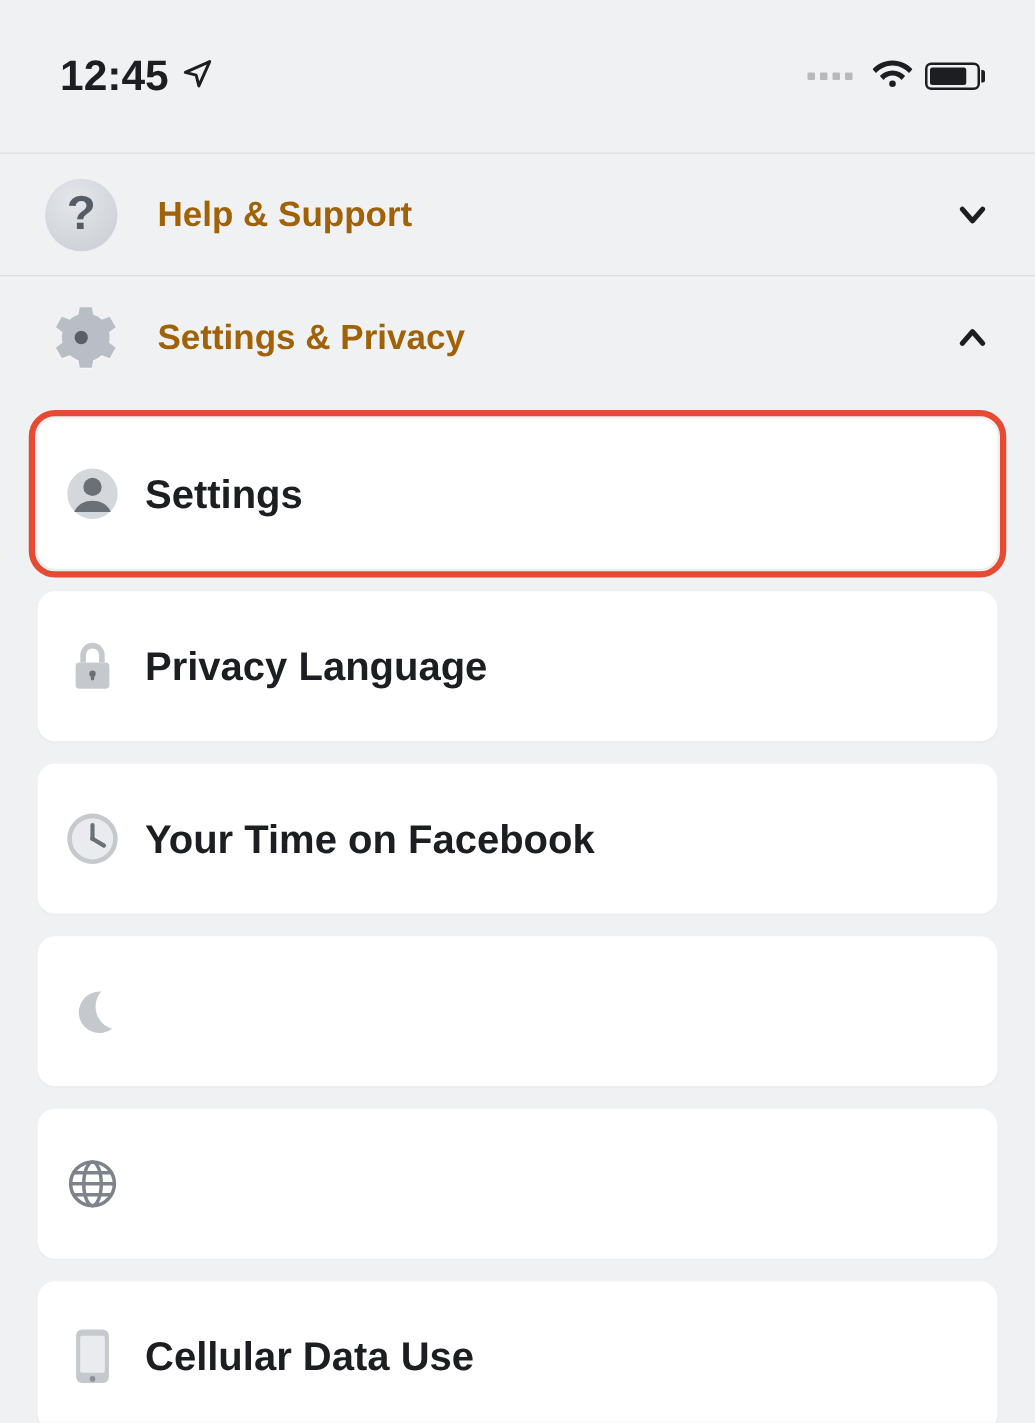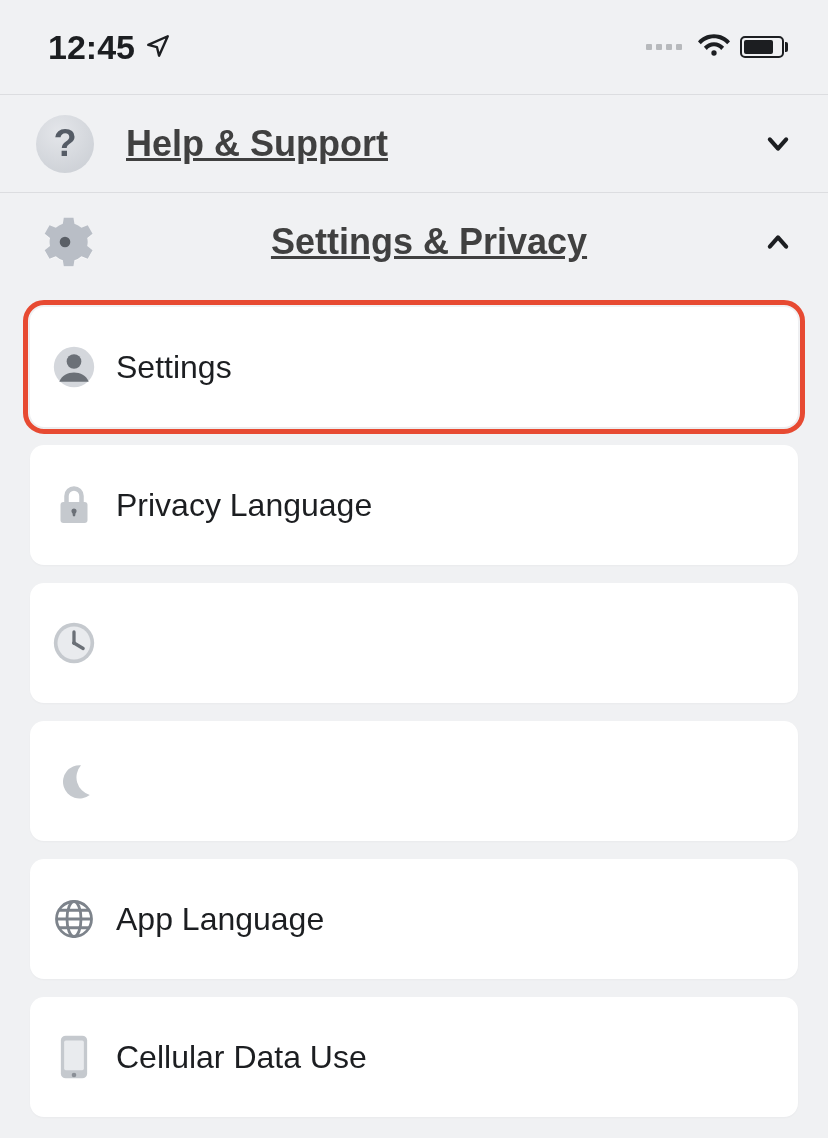--- a/index.html
+++ b/index.html
@@ -7,21 +7,21 @@
       width: 828px;
       height: 1138px;
       background: #f0f1f3;
       font-family: -apple-system, BlinkMacSystemFont, "Segoe UI", Helvetica, Arial, sans-serif;
       color: #1c1e21;
       overflow: hidden;
     }
 
     
     .status-bar {
-      height: 95px;
+      height: 123px;
       display: flex;
       align-items: center;
       justify-content: space-between;
       padding: 0 40px 0 48px;
       border-bottom: 1px solid #dcdde0;
       background: #f0f1f3;
     }
     .status-left {
       display: flex;
       align-items: center;
@@ -63,35 +63,34 @@
     
     .section-row {
       display: flex;
       align-items: center;
       height: 98px;
       padding: 0 36px 0 36px;
       border-bottom: 1px solid #dcdde0;
       gap: 32px;
       cursor: pointer;
     }
-    .section-row.last { border-bottom: none; text-align: center; }
+    .section-row.last { border-bottom: none; }
     .section-icon {
       width: 58px;
       height: 58px;
       display:flex;
       align-items:center;
       justify-content:center;
       flex-shrink: 0;
     }
     .section-label {
       flex: 1;
-      font-size: 36px;
+      font-size: 28px;
       font-weight: 700;
-      color: #404040;
-      text-decoration: underline;
+      color: #a16207;
     }
     .chevron { width: 28px; height: 28px; display:flex; align-items:center; justify-content:center; }
     .chevron svg { stroke:#1c1e21; stroke-width:3.5; fill:none; stroke-linecap:round; stroke-linejoin:round; }
 
     
     .cards {
       padding: 16px 30px 16px 30px;
       display: flex;
       flex-direction: column;
       gap: 18px;
@@ -114,21 +113,21 @@
     .card-icon {
       width: 44px;
       height: 44px;
       display:flex;
       align-items:center;
       justify-content:center;
       flex-shrink: 0;
     }
     .card-label {
       font-size: 32px;
-      font-weight: 400;
+      font-weight: 700;
       color: #1c1e21;
     }
 
     
     .help-circle {
       width: 58px; height: 58px; border-radius: 50%;
       background: radial-gradient(circle at 40% 30%, #e4e6ea 0%, #c8ccd2 100%);
       display:flex; align-items:center; justify-content:center;
       font-size: 38px; font-weight: 700; color:#555c66;
     }
@@ -222,40 +221,40 @@
   <div class="card">
     <span class="card-icon">
       <svg width="44" height="44" viewBox="0 0 24 24">
         <circle cx="12" cy="12" r="11" fill="#c5c9ce"></circle>
         <circle cx="12" cy="12" r="9" fill="#e9ebee"></circle>
         <line x1="12" y1="12" x2="12" y2="6" stroke="#6b7077" stroke-width="1.8" stroke-linecap="round"></line>
         <line x1="12" y1="12" x2="17" y2="15" stroke="#6b7077" stroke-width="1.8" stroke-linecap="round"></line>
         <circle cx="12" cy="12" r="1" fill="#6b7077"></circle>
       </svg>
     </span>
+    <span class="card-label">Your Time on Facebook</span>
   </div>
 
   <div class="card">
     <span class="card-icon">
       <svg width="42" height="42" viewBox="0 0 24 24">
         <path d="M16 3a9.5 9.5 0 1 0 5 17 10.5 10.5 0 0 1-5-17z" fill="#c5c9ce"></path>
       </svg>
     </span>
   </div>
 
   <div class="card">
     <span class="card-icon">
       <svg width="42" height="42" viewBox="0 0 24 24" fill="none" stroke="#7d838b" stroke-width="1.6">
         <circle cx="12" cy="12" r="10"></circle>
         <ellipse cx="12" cy="12" rx="4" ry="10"></ellipse>
         <line x1="2" y1="12" x2="22" y2="12"></line>
         <path d="M3.5 7h17M3.5 17h17"></path>
       </svg>
     </span>
-    <span class="card-label">App Language</span>
   </div>
 
   <div class="card">
     <span class="card-icon">
       <svg width="32" height="46" viewBox="0 0 18 28">
         <rect x="1" y="1" width="16" height="26" rx="3" fill="#c5c9ce"></rect>
         <rect x="3" y="4" width="12" height="18" rx="1" fill="#e9ebee"></rect>
         <circle cx="9" cy="25" r="1.4" fill="#8a8f96"></circle>
       </svg>
     </span>

